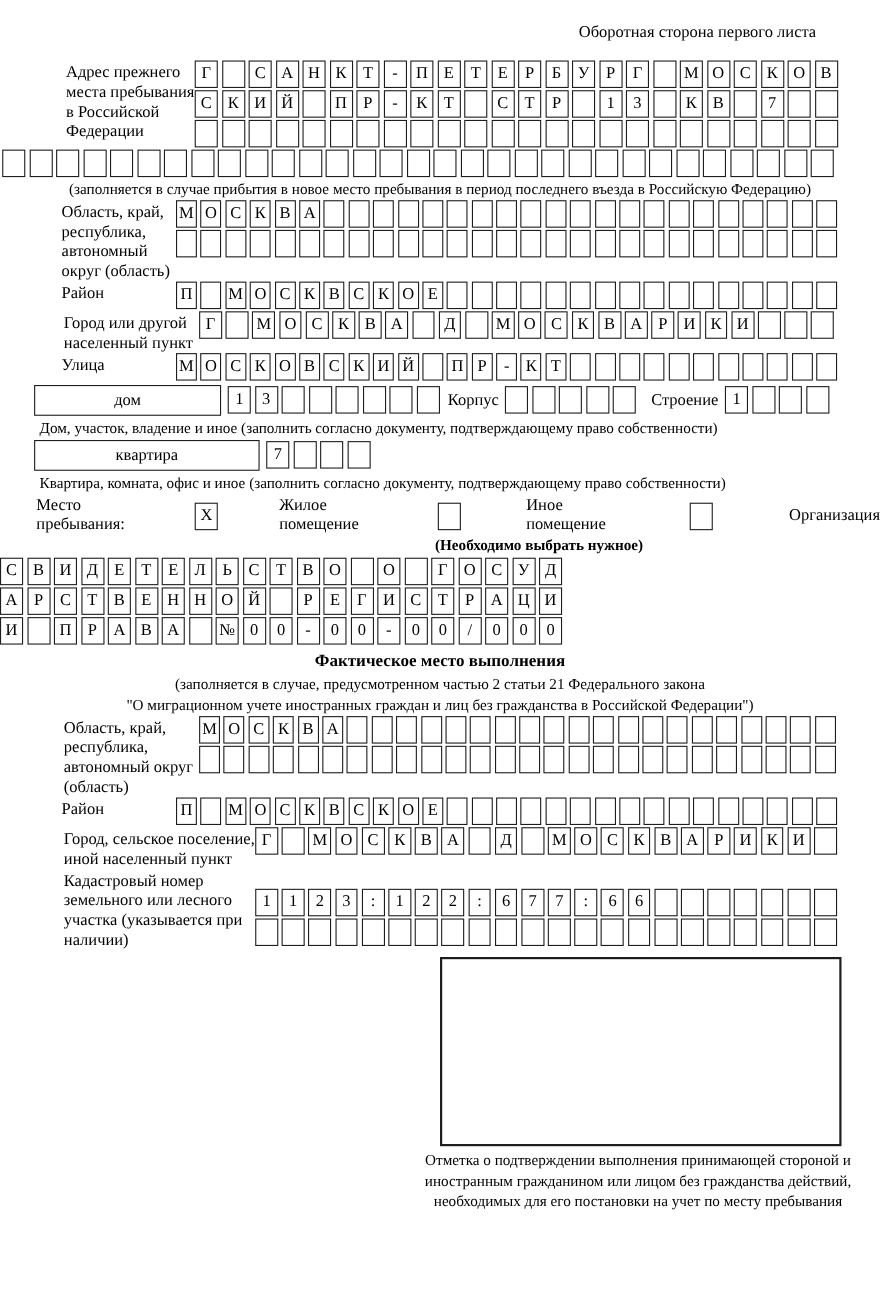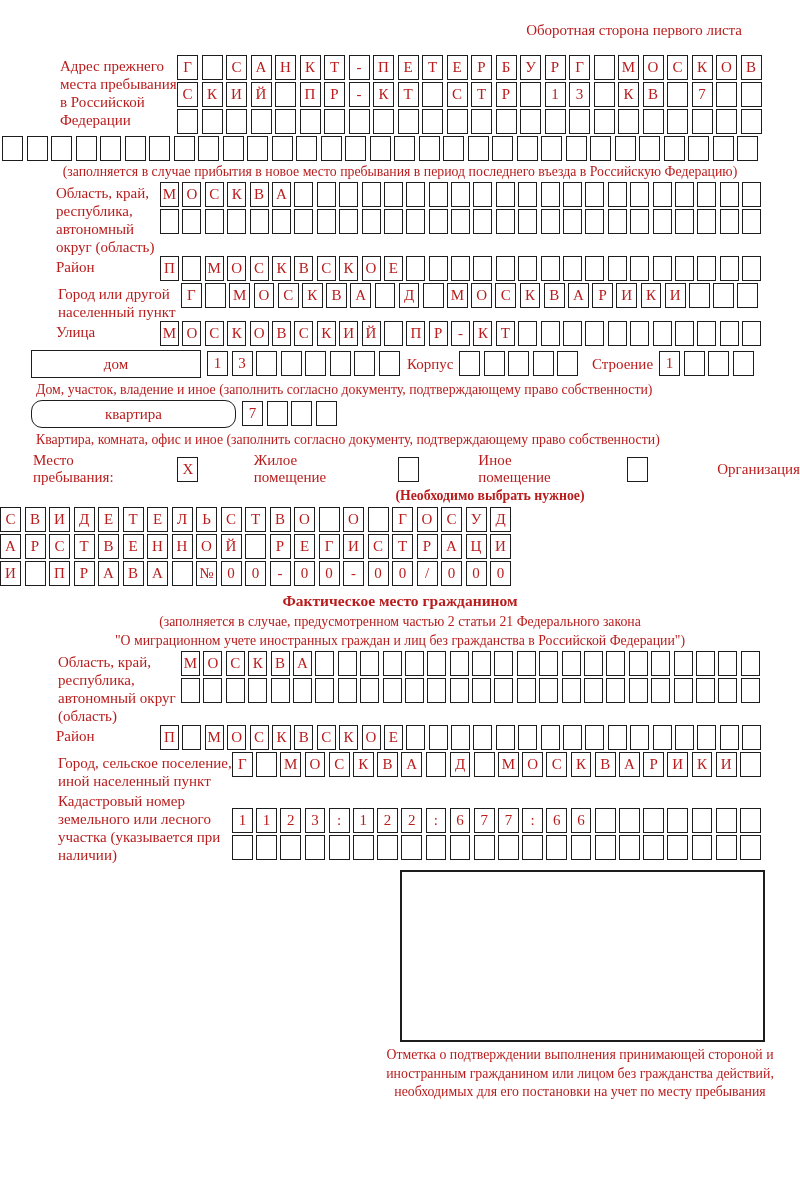--- a/index.html
+++ b/index.html
@@ -1,17 +1,17 @@
 <!DOCTYPE html>
 <html><head>
 <meta charset="utf-8">
 <style>
   html,body{margin:0;padding:0;background:#fff;}
   .page{position:relative;width:800px;height:1180px;overflow:hidden;background:#fff;
-        color:#b91c1c;font-family:"Liberation Serif","DejaVu Serif",serif;font-size:15px;}
+        color:#000000;font-family:"Liberation Serif","DejaVu Serif",serif;font-size:15px;}
   .side-note{padding:22px 58px 0 0;text-align:right;font-size:15px;}
   .two-col{display:flex;align-items:flex-start;}
   .lbl{box-sizing:border-box;flex:none;font-size:15px;line-height:18px;padding-top:2px;}
   .w160{width:160px;padding-left:56px;}
   .w177{width:177px;padding-left:60px;}
   .w181{width:181px;padding-left:58px;}
   .w232{width:232px;padding-left:58px;}
   .w250{width:250px;padding-left:58px;}
   .rows{flex:none;}
   .boxrow{display:flex;margin-bottom:2px;}
@@ -25,21 +25,21 @@
   .caption{font-size:13.8px;line-height:17px;margin:1px 0 2px 0;}
   .center{text-align:center;}
   .cap-left{margin-left:36px;}
   .sec-title{text-align:center;font-weight:bold;font-size:16px;margin:5px 0 3px 0;}
   .mt16{margin-top:16px;}
   .mt18{margin-top:18px;}
   .domrow{display:flex;align-items:center;margin:2px 0 3px 0;}
   .fieldbox{box-sizing:border-box;height:28px;border:1.5px solid #1d1d1d;
             display:flex;align-items:center;justify-content:center;flex:none;font-size:15px;}
   .dombox{width:170px;margin-left:31px;margin-right:6px;}
-  .kvbox{width:205px;margin-left:31px;margin-right:6px;border-radius:11px;}
+  .kvbox{width:205px;margin-left:31px;margin-right:6px;}
   .inline-lbl{flex:none;font-size:15px;margin:0 6px 0 4px;}
   .inline-lbl.str{margin-left:10px;}
   .ptrow{display:flex;align-items:center;margin:4px 0 2px 33px;gap:40px;}
   .ptrow .boxrow{margin-bottom:0;}
   .pt-main{margin-right:10px;}
   .pt-gap1{margin-right:12px;}
   .pt-lbl1{margin-right:14px;}
   .pt-gap2{margin-right:16px;}
   .pt-lbl2{margin-right:26px;}
   .pt-gap3{margin-right:26px;}
@@ -459,21 +459,21 @@
           <span class="cell">0</span>
           <span class="cell">0</span>
           <span class="cell">/</span>
           <span class="cell">0</span>
           <span class="cell">0</span>
           <span class="cell">0</span>
         </div>
     </div>
   </div>
 
-  <div class="fact-title">Фактическое место гражданином</div>
+  <div class="fact-title">Фактическое место выполнения</div>
   <div class="caption center">(заполняется в случае, предусмотренном частью 2 статьи 21 Федерального закона</div>
   <div class="caption center">"О миграционном учете иностранных граждан и лиц без гражданства в Российской Федерации")</div>
 
   <div class="two-col">
     <div class="lbl w181">Область, край, республика, автономный округ (область)</div>
     <div class="rows">
       <div class="boxrow pB">
           <span class="cell">М</span>
           <span class="cell">О</span>
           <span class="cell">С</span>

